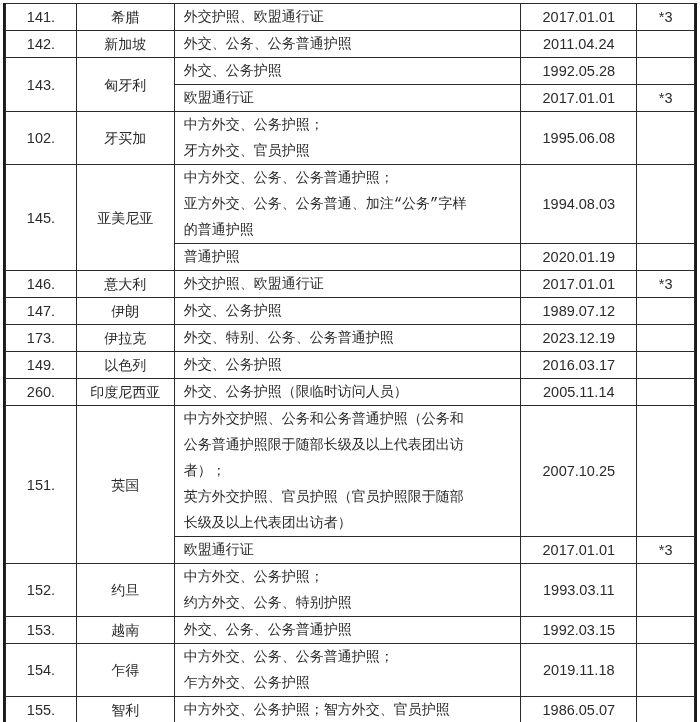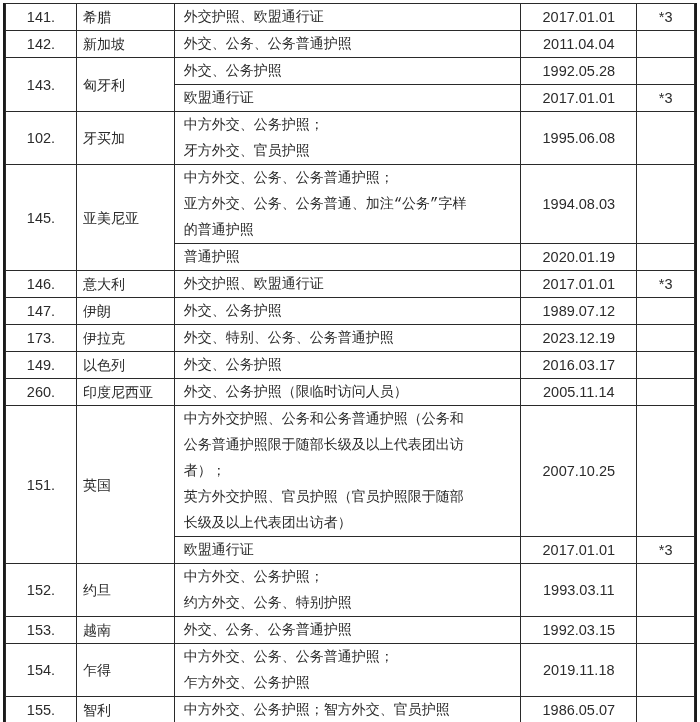--- a/index.html
+++ b/index.html
@@ -32,21 +32,21 @@
     }
     td {
       border: 1px solid #2a2a2a;
       padding: 0 6px;
       vertical-align: middle;
       line-height: 26px;
       box-sizing: border-box;
     }
     tr:first-child td { border-top: 1.5px solid #2a2a2a; }
     td.col-no { text-align: center; width: 69px; font-family: "Liberation Sans", sans-serif; font-size: 14.5px; }
-    td.col-country { text-align: left; width: 95px; }
+    td.col-country { text-align: center; width: 95px; }
     td.col-passport { text-align: left; width: 337px; padding-left: 9px; }
     td.col-date { text-align: center; width: 113px; font-family: "Liberation Sans", sans-serif; font-size: 14.5px; margin-left: 27px; }
     td.col-note { text-align: center; width: 56px; font-family: "Liberation Sans", sans-serif; font-size: 14.5px; }
     .line { display: block; font-family: Liberation Mono, monospace; }
   </style>
 </head>
 <body>
 
 <div class="table-wrap">
   <table>
@@ -59,21 +59,21 @@
           </td>
           <td class="col-date">2017.01.01</td>
           <td class="col-note">*3</td>
         </tr>
         <tr>
           <td class="col-no" rowspan="1">142.</td>
           <td class="col-country" rowspan="1">新加坡</td>
           <td class="col-passport">
             <span class="line">外交、公务、公务普通护照</span>
           </td>
-          <td class="col-date">2011.04.04</td>
+          <td class="col-date">2011.04.24</td>
           <td class="col-note"></td>
         </tr>
         <tr>
           <td class="col-no" rowspan="2">143.</td>
           <td class="col-country" rowspan="2">匈牙利</td>
           <td class="col-passport">
             <span class="line">外交、公务护照</span>
           </td>
           <td class="col-date">1992.05.28</td>
           <td class="col-note"></td>

